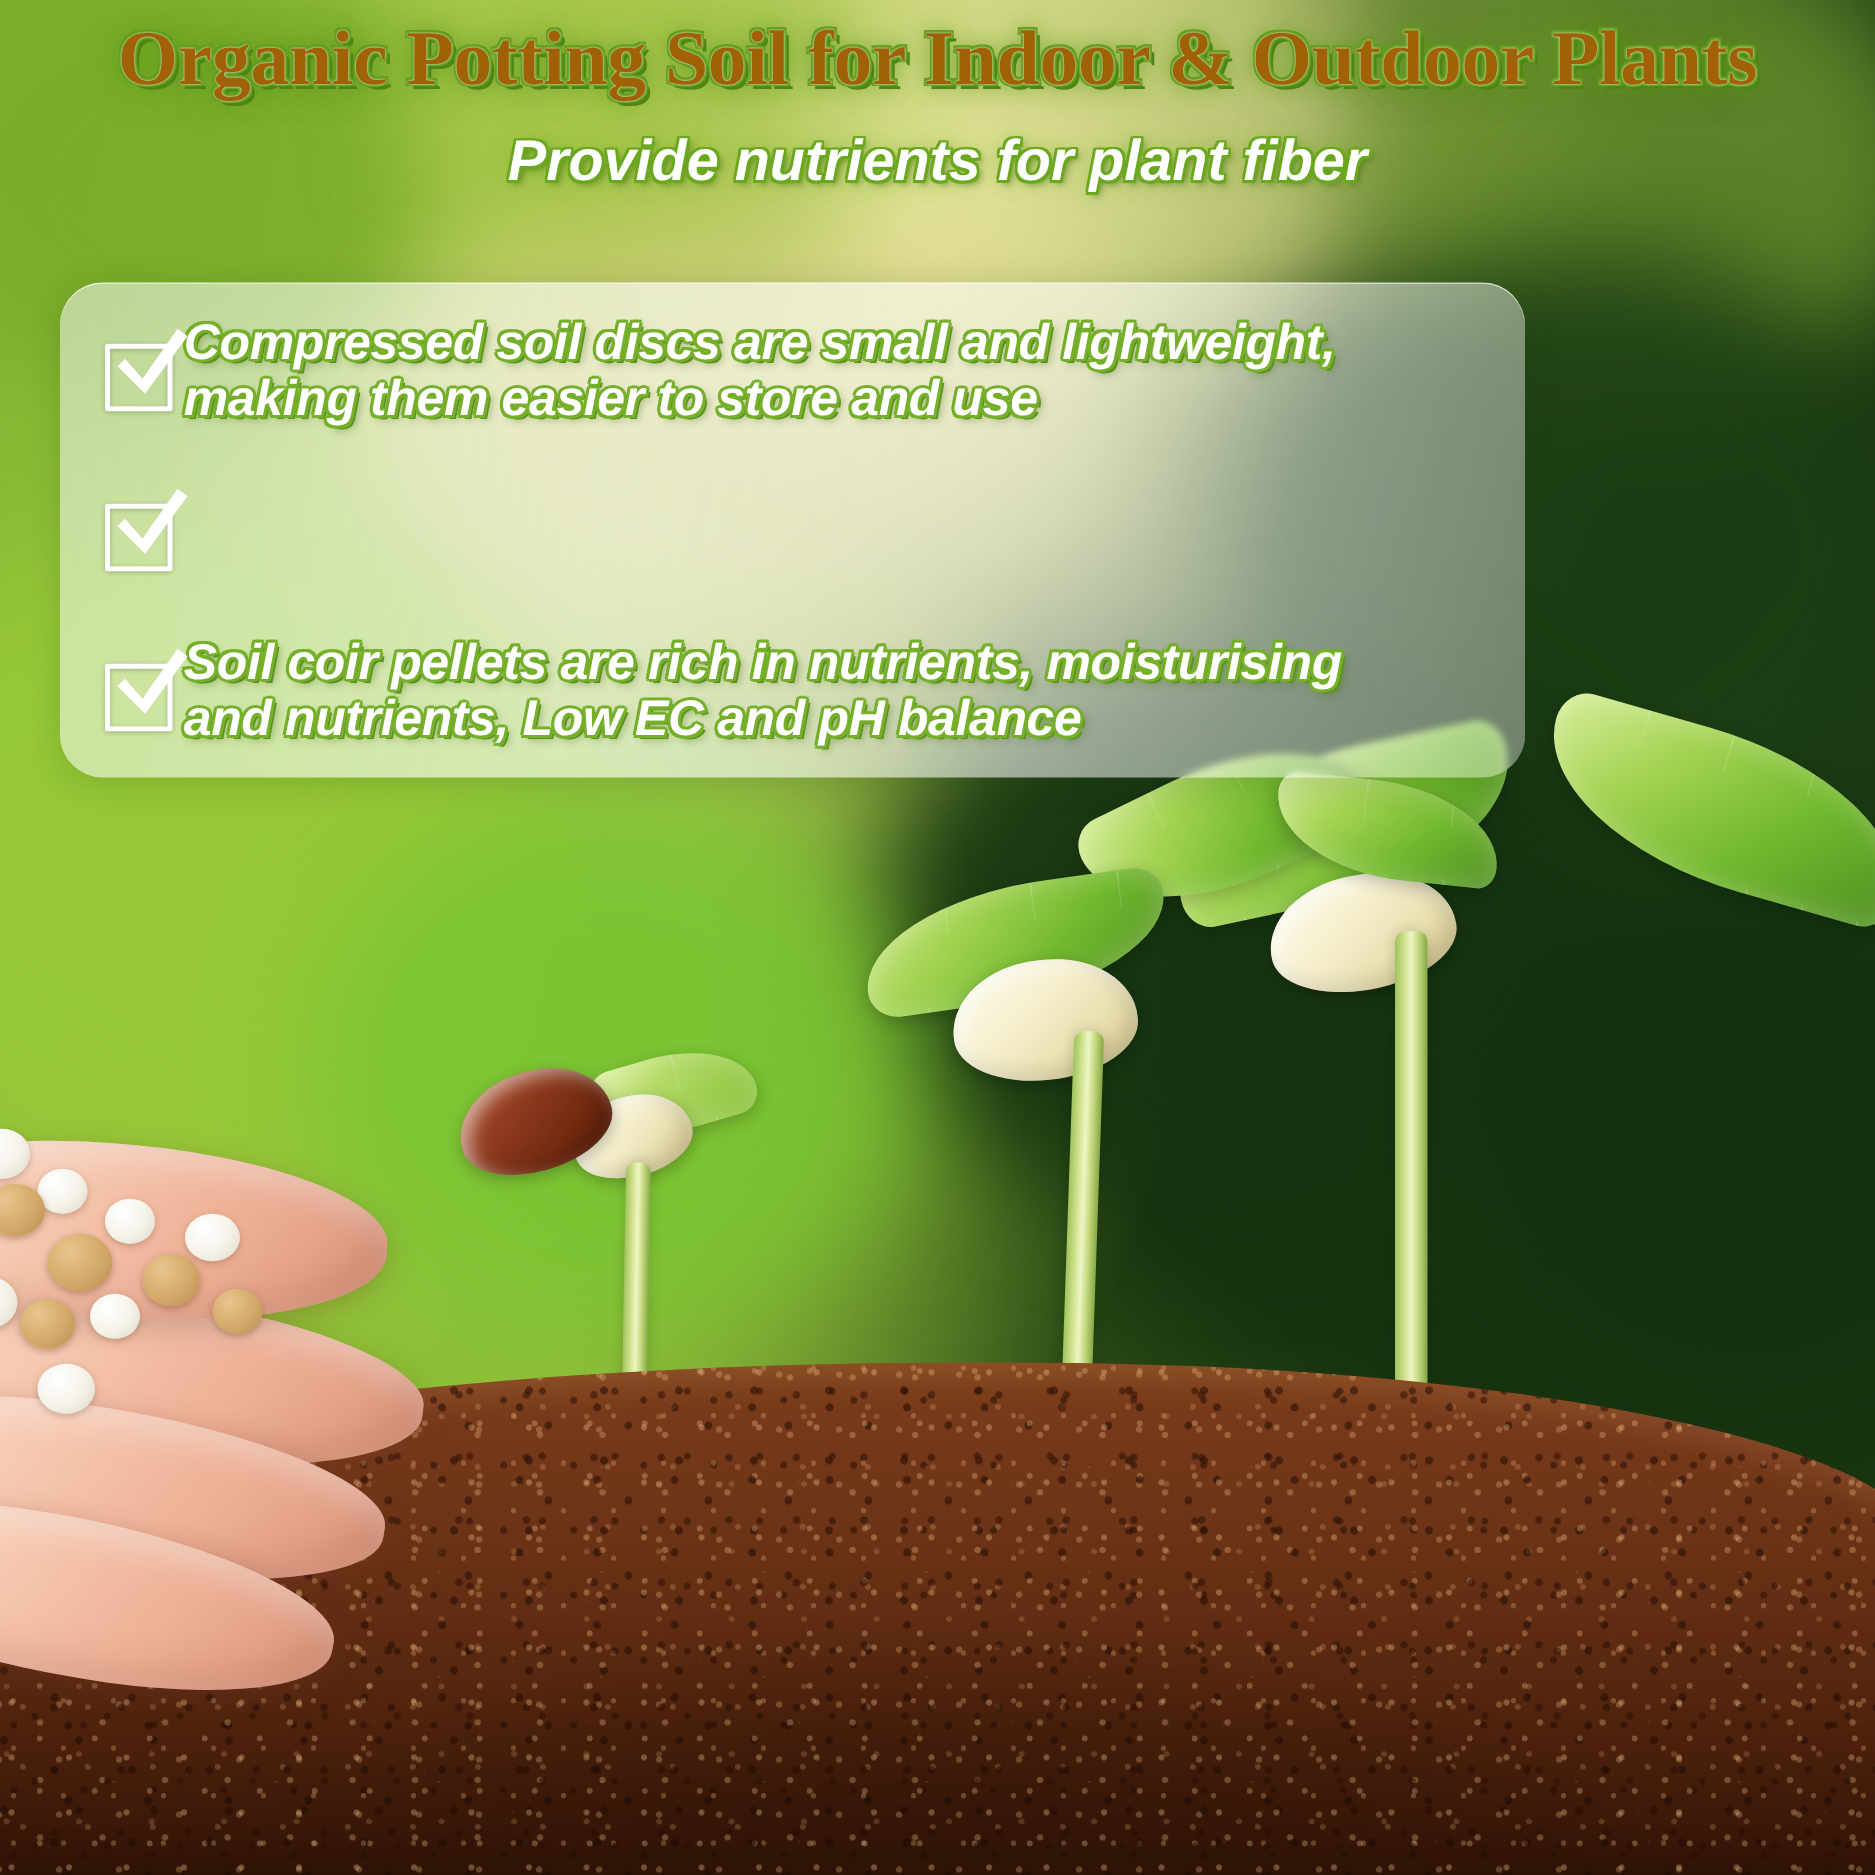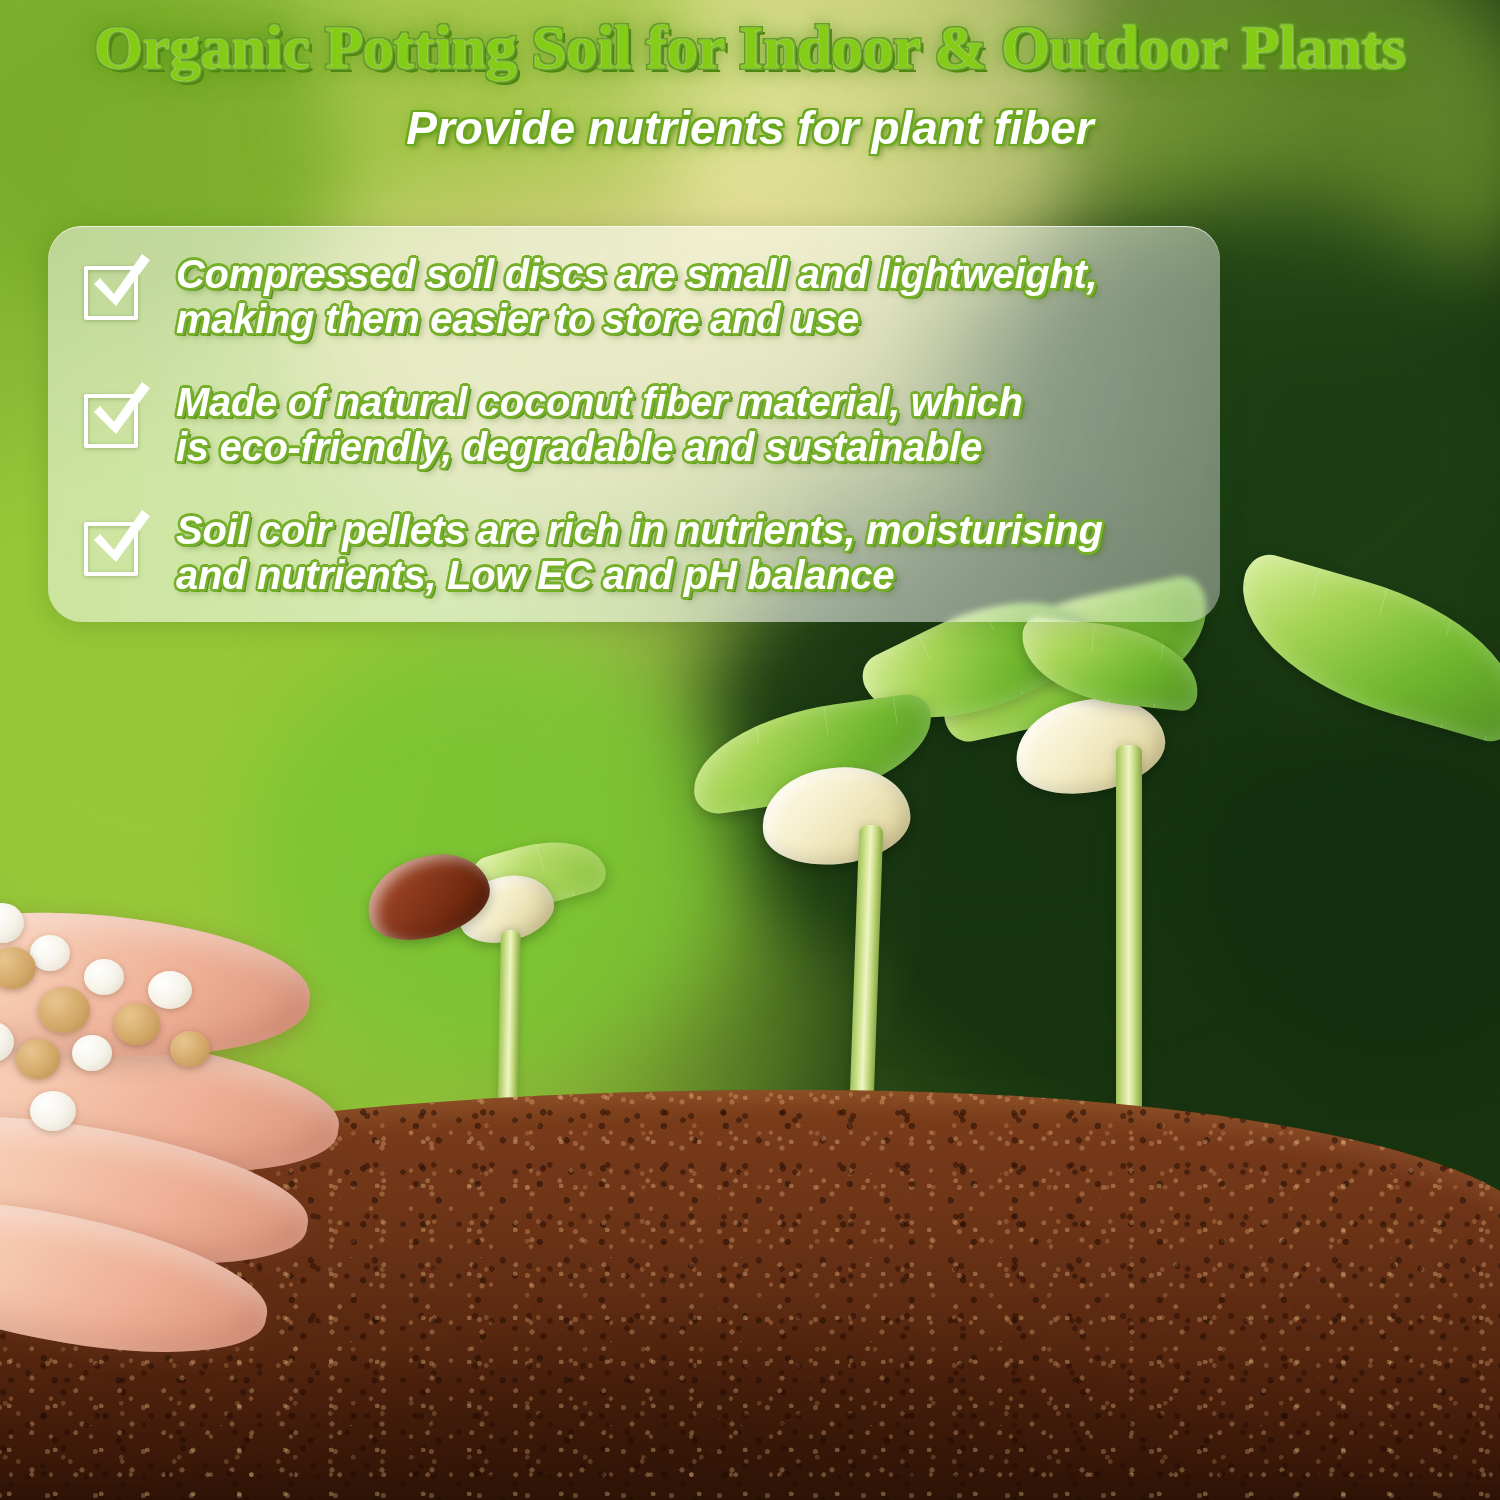--- a/index.html
+++ b/index.html
@@ -120,21 +120,21 @@
   .pellet-white { background:radial-gradient(circle at 34% 30%, #ffffff 0%, #f6f3ea 52%, #ddd7c6 100%);
                   box-shadow:0 2px 6px rgba(110,70,40,.32); }
   .pellet-tan   { background:radial-gradient(circle at 34% 30%, #e8c58f 0%, #d4a969 55%, #b98c4e 100%);
                   box-shadow:0 2px 6px rgba(90,55,25,.36); }
 
   
   .headline-zone { position:absolute; left:0; right:0; top:0; height:200px; text-align:center; }
   .title {
     font-family:"Liberation Serif", serif;
     font-weight:700; font-size:62px; line-height:1.02;
-    color:#84cc16; letter-spacing:-0.2px; white-space:nowrap;
+    color:#a16207; letter-spacing:-0.2px; white-space:nowrap;
     padding-top:16px;
     text-shadow:
       0 0 2px #ffffff,
       2px 0 0 #5f9c18, -2px 0 0 #5f9c18, 0 2px 0 #5f9c18, 0 -2px 0 #5f9c18,
       2px 2px 0 #5f9c18, -2px 2px 0 #5f9c18, 2px -2px 0 #5f9c18, -2px -2px 0 #5f9c18,
       4px 4px 0 #4f8613, 0 0 16px rgba(90,150,25,.75), 0 0 30px rgba(90,150,25,.5);
   }
   .subtitle {
     font-family:"Liberation Sans", sans-serif;
     font-style:italic; font-weight:700; font-size:46px;
@@ -148,21 +148,21 @@
   
   .panel {
     position:absolute; left:48px; top:226px; width:1172px; height:396px;
     border-radius:34px;
     background:linear-gradient(102deg, rgba(255,255,255,.50) 0%, rgba(255,255,255,.62) 38%, rgba(255,255,255,.55) 70%, rgba(255,255,255,.38) 100%);
     backdrop-filter:blur(3px);
     box-shadow:0 4px 26px rgba(30,60,10,.18), inset 0 1px 0 rgba(255,255,255,.7);
     padding:26px 30px 24px 22px;
     display:flex; flex-direction:column; justify-content:space-between;
   }
-  .feature { display:flex; align-items:flex-start; gap:30px; }
+  .feature { display:flex; align-items:center; gap:1px; }
 
   .check-box {
     position:relative; flex:0 0 auto;
     width:62px; height:66px; margin-top:6px; margin-left:14px;
   }
   .check-box .sq {
     position:absolute; left:0; top:8px; width:54px; height:54px;
     border:4px solid #ffffff; border-radius:2px;
     filter:drop-shadow(0 1px 2px rgba(60,90,30,.35));
   }
@@ -289,24 +289,20 @@
       </div>
     </div>
 
     <div class="feature">
       <div class="check-box">
         <div class="sq"></div>
         <svg class="tick" viewBox="0 0 68 64" aria-hidden="true">
           <path d="M8 32 L14 26 L28 42 L56 2 L64 8 L30 54 Z" fill="#ffffff"></path>
         </svg>
       </div>
-      <div class="feature-text">
-        <span class="ln">Made of natural coconut fiber material, which</span>
-        <span class="ln">is eco-friendly, degradable and sustainable</span>
-      </div>
     </div>
 
     <div class="feature">
       <div class="check-box">
         <div class="sq"></div>
         <svg class="tick" viewBox="0 0 68 64" aria-hidden="true">
           <path d="M8 32 L14 26 L28 42 L56 2 L64 8 L30 54 Z" fill="#ffffff"></path>
         </svg>
       </div>
       <div class="feature-text">

